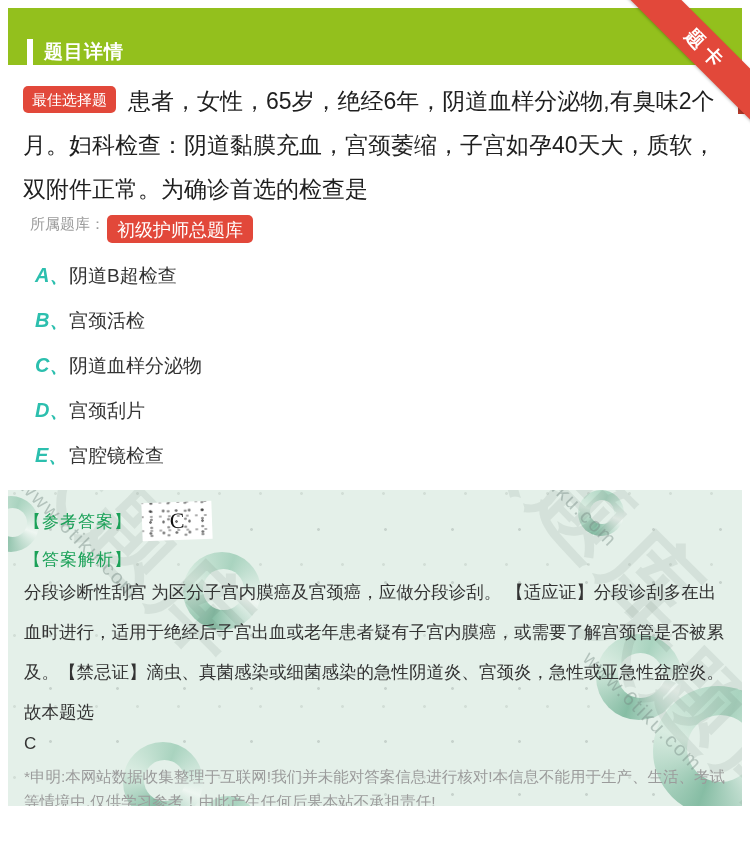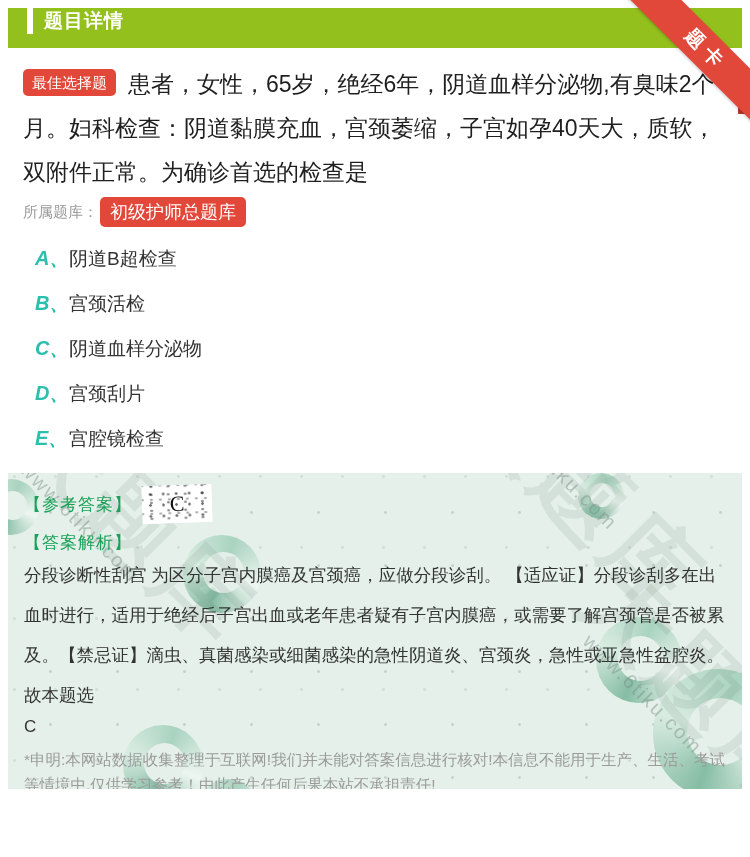--- a/index.html
+++ b/index.html
@@ -16,21 +16,21 @@
   *{margin:0;padding:0;box-sizing:border-box;}
   html,body{width:750px;}
   body{
     width:750px;height:857px;background:#fff;position:relative;overflow:hidden;
     font-family:"Liberation Sans","DejaVu Sans",sans-serif;color:var(--ink);
   }
   .page{padding:8px;position:relative;}
 
   
   .header-bar{
-    height:40px;background:var(--green);display:flex;align-items:flex-start;
+    height:57px;background:var(--green);display:flex;align-items:flex-end;
     padding-left:19px;
   }
   .title-marker{width:6px;height:26px;background:#fff;margin-right:11px;}
   .header-title{color:#fff;font-size:19px;font-weight:bold;letter-spacing:1px;}
 
   
   .ribbon-wrap{position:absolute;top:0;right:0;width:150px;height:150px;overflow:hidden;z-index:9;}
   .ribbon-fold-top{position:absolute;left:48px;top:0;width:22px;height:12px;background:var(--red-dark);z-index:1;}
   .ribbon-fold-right{position:absolute;left:138px;top:90px;width:12px;height:24px;background:var(--red-dark);z-index:1;}
   .ribbon-band{
@@ -40,21 +40,21 @@
     box-shadow:0 1px 3px rgba(0,0,0,.25);
   }
 
   
   .question-section{height:425px;padding:14px 15px 1px 15px;}
   .q-text{font-size:23px;line-height:44px;color:#1f1f1f;}
   .q-type-badge{
     display:inline-block;background:var(--red);color:#fff;font-size:15px;
     padding:4px 9px;border-radius:5px;margin-right:12px;vertical-align:4px;line-height:19px;
   }
-  .bank-row{margin-top:4px;display:flex;align-items:center;height:28px;}
+  .bank-row{margin-top:4px;display:flex;height:28px;margin-left:7px;}
   .bank-label{color:var(--gray);font-size:15px;}
   .bank-badge{
     display:inline-block;background:var(--red);color:#fff;font-size:18px;
     padding:3px 10px;border-radius:5px;margin-left:2px;
   }
   .options{margin-top:10px;}
   .option{display:flex;align-items:center;height:45px;}
   .opt-letter{
     color:var(--teal);font-style:italic;font-weight:bold;font-size:20px;
     width:46px;padding-left:12px;flex:none;

